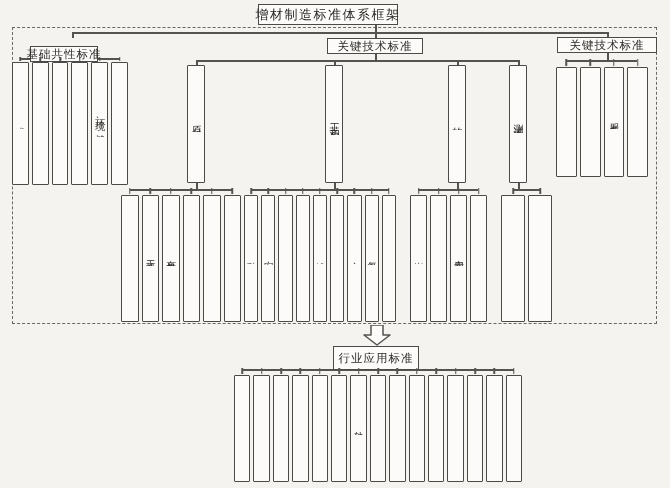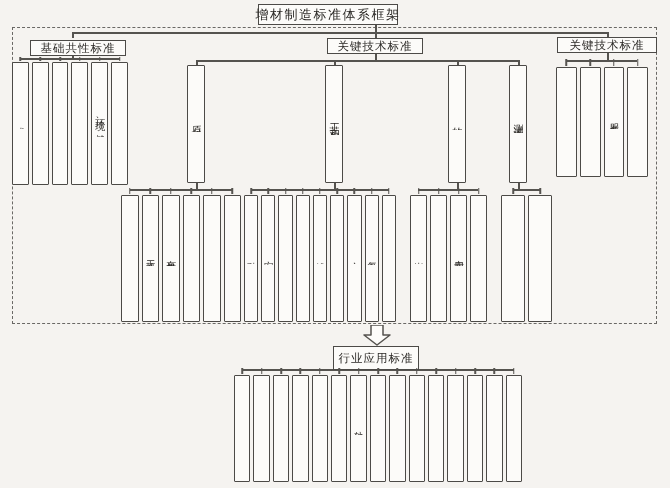--- a/index.html
+++ b/index.html
@@ -76,21 +76,21 @@
   <div class="h-line" style="left:251px;top:189px;width:138px"></div>
   <div class="v-line" style="left:457px;top:183px;height:6px"></div>
   <div class="h-line" style="left:418px;top:189px;width:60px"></div>
   <div class="v-line" style="left:518px;top:183px;height:6px"></div>
   <div class="h-line" style="left:513px;top:189px;width:27px"></div>
   <div class="v-line" style="left:376px;top:364px;height:5px"></div>
   <div class="h-line" style="left:242px;top:369px;width:272px"></div>
 
   <div class="hbox title" style="left:258px;top:4px;width:140px;height:21px">增材制造标准体系框架</div>
 
-  <div class="hbox" style="left:30px;top:40px;width:96px;height:16px">基础共性标准</div>
+  <div class="hbox" style="left:30px;top:46px;width:68px;height:16px">基础共性标准</div>
   <div class="hbox" style="left:327px;top:38px;width:96px;height:16px">关键技术标准</div>
   <div class="hbox" style="left:557px;top:37px;width:100px;height:16px">关键技术标准</div>
 
   <div class="vrow" style="left:12px;top:62px;width:116px;height:123px;--stub:4px">
       <div class="vbox">
         <span class="vtext">术语和定义</span>
       </div>
       <div class="vbox">
         <span class="vtext">分类</span>
       </div>

